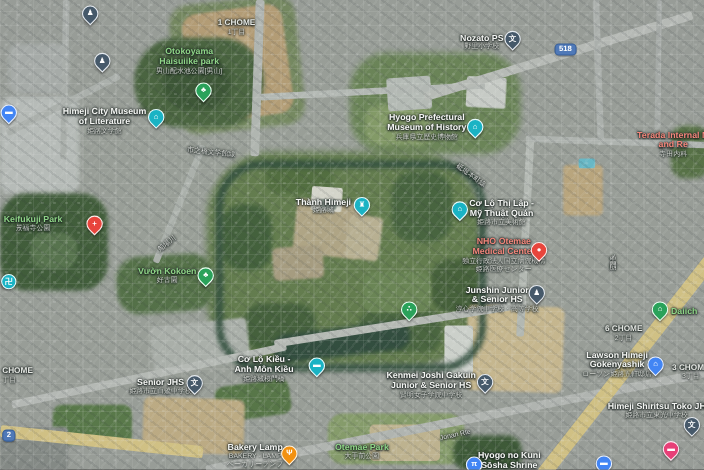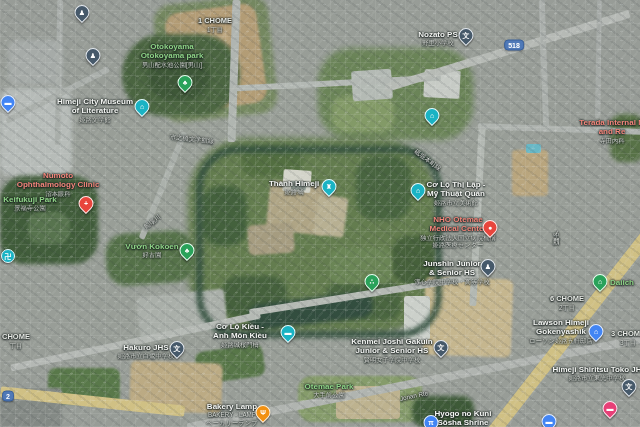--- a/index.html
+++ b/index.html
@@ -23,21 +23,21 @@
     border:7px solid #31503f;border-radius:42px;filter:blur(2px);opacity:.9;}
   
   .poi{position:absolute;z-index:10;transform:translate(-50%,0);text-align:center;
     font-size:8px;font-weight:bold;line-height:1.18;color:#f5f6f4;white-space:nowrap;
     text-shadow:0 0 2px #1c2420,0 0 2px #1c2420,0 1px 2px #10181a;}
   .poi .sub{display:block;font-weight:normal;font-size:6.3px;color:#d9dbd7;opacity:.92;}
   .poi.green{color:#8fd487;}
   .poi.red{color:#f4877c;}
   .poi.chome{font-size:7.5px;color:#e6e8e4;}
   .poi.roadname{font-size:6.3px;font-weight:normal;color:#dadcd9;z-index:9;}
-  .poi.left-align{transform:none;text-align:center;}
+  .poi.left-align{transform:none;text-align:left;}
   
   .pin{position:absolute;z-index:11;width:13px;height:13px;
     transform:translate(-50%,-100%) rotate(-45deg);
     border-radius:50% 50% 50% 0;border:1px solid rgba(255,255,255,.9);
     box-shadow:-1px 1px 2px rgba(0,0,0,.45);}
   .pin i{position:absolute;inset:0;display:flex;align-items:center;justify-content:center;
     transform:rotate(45deg);font-style:normal;font-size:7px;line-height:1;color:#fff;font-weight:bold;}
   .pin.teal{background:#1ab3c4;border-color:#e8fbfd;}
   .pin.green{background:#2aa25a;border-color:#eafff2;}
   .pin.red{background:#e8453c;border-color:#ffecea;}
@@ -118,38 +118,38 @@
       <div class="road" style="left: 0px; top: 396px; width: 185px; height: 11px; background: rgb(227, 208, 142); transform: rotate(6deg);"></div>
     </div>
 
   <div class="badge" style="left:514px;top:45px">518</div>
   <div class="badge" style="left:8px;top:396px">2</div>
 
   <div class="poi chome" style="left:215px;top:17px">
     <span>1 CHOME</span><span class="sub">1丁目</span>
   </div>
   <div class="poi green" style="left:172px;top:42px">
-    <span>Otokoyama</span><br><span>Otokoyama park</span>
+    <span>Otokoyama</span><br><span>Haisuiike park</span>
     <span class="sub">男山配水池公園[男山]</span>
   </div>
   <div class="poi" style="left:438px;top:30px">
     <span>Nozato PS</span><span class="sub">野里小学校</span>
   </div>
   <div class="poi" style="left:95px;top:97px">
     <span>Himeji City Museum</span><br><span>of Literature</span>
     <span class="sub">姫路文学館</span>
   </div>
+  <div class="poi" style="left:388px;top:102px">
+    <span>Hyogo Prefectural</span><br><span>Museum of History</span>
+    <span class="sub">兵庫県立歴史博物館</span>
+  </div>
   <div class="poi red" style="left:612px;top:118px">
     <span>Terada Internal M</span><br><span>and Re</span>
     <span class="sub">寺田内科</span>
   </div>
-  <div class="poi red" style="left:58px;top:171px">
-    <span>Numoto</span><br><span>Ophthalmology Clinic</span>
-    <span class="sub">沼本眼科</span>
-  </div>
   <div class="poi green" style="left:30px;top:195px">
     <span>Keifukuji Park</span><span class="sub">景福寺公園</span>
   </div>
   <div class="poi green" style="left:152px;top:242px">
     <span>Vườn Kokoen</span><span class="sub">好古園</span>
   </div>
   <div class="poi" style="left:294px;top:179px">
     <span>Thành Himeji</span><span class="sub">姫路城</span>
   </div>
   <div class="poi" style="left:456px;top:180px">
@@ -165,21 +165,21 @@
     <span class="sub">淳心学院中学校・高等学校</span>
   </div>
   <div class="poi" style="left:240px;top:322px">
     <span>Cơ Lộ Kiều -</span><br><span>Anh Môn Kiều</span>
     <span class="sub">姫路城桜門橋</span>
   </div>
   <div class="poi chome left-align" style="left:2px;top:333px">
     <span>CHOME</span><span class="sub">丁目</span>
   </div>
   <div class="poi" style="left:146px;top:343px">
-    <span>Hakuro JHS</span><span class="sub">姫路市立白鷺中学校</span>
+    <span>Senior JHS</span><span class="sub">姫路市立白鷺中学校</span>
   </div>
   <div class="poi" style="left:392px;top:337px">
     <span>Kenmei Joshi Gakuin</span><br><span>Junior &amp; Senior HS</span>
     <span class="sub">賢明女子学院中学校</span>
   </div>
   <div class="poi chome" style="left:567px;top:295px">
     <span>6 CHOME</span><span class="sub">2丁目</span>
   </div>
   <div class="poi green left-align" style="left:610px;top:278px">
     <span>Daiich</span>
@@ -191,21 +191,21 @@
   <div class="poi chome" style="left:628px;top:330px">
     <span>3 CHOME</span><span class="sub">3丁目</span>
   </div>
   <div class="poi" style="left:597px;top:365px">
     <span>Himeji Shiritsu Toko JH</span><span class="sub">姫路市立東光中学校</span>
   </div>
   <div class="poi" style="left:232px;top:402px">
     <span>Bakery Lamp</span><span class="sub">BAKERY - LAMP</span>
     <span class="sub">ベーカリーランプ</span>
   </div>
-  <div class="poi green" style="left:329px;top:382px">
+  <div class="poi green" style="left:329px;top:402px">
     <span>Otemae Park</span><span class="sub">大手前公園</span>
   </div>
   <div class="poi roadname" style="left:414px;top:392px;transform:translate(-50%,0) rotate(-12deg)">
     <span>Jonan Rte</span>
   </div>
   <div class="poi" style="left:463px;top:409px">
     <span>Hyogo no Kuni</span><br><span>Sōsha Shrine</span>
   </div>
   <div class="poi roadname" style="left:428px;top:156px;transform:translate(-50%,0) rotate(36deg)">
     <span>砥堀本町線</span>

